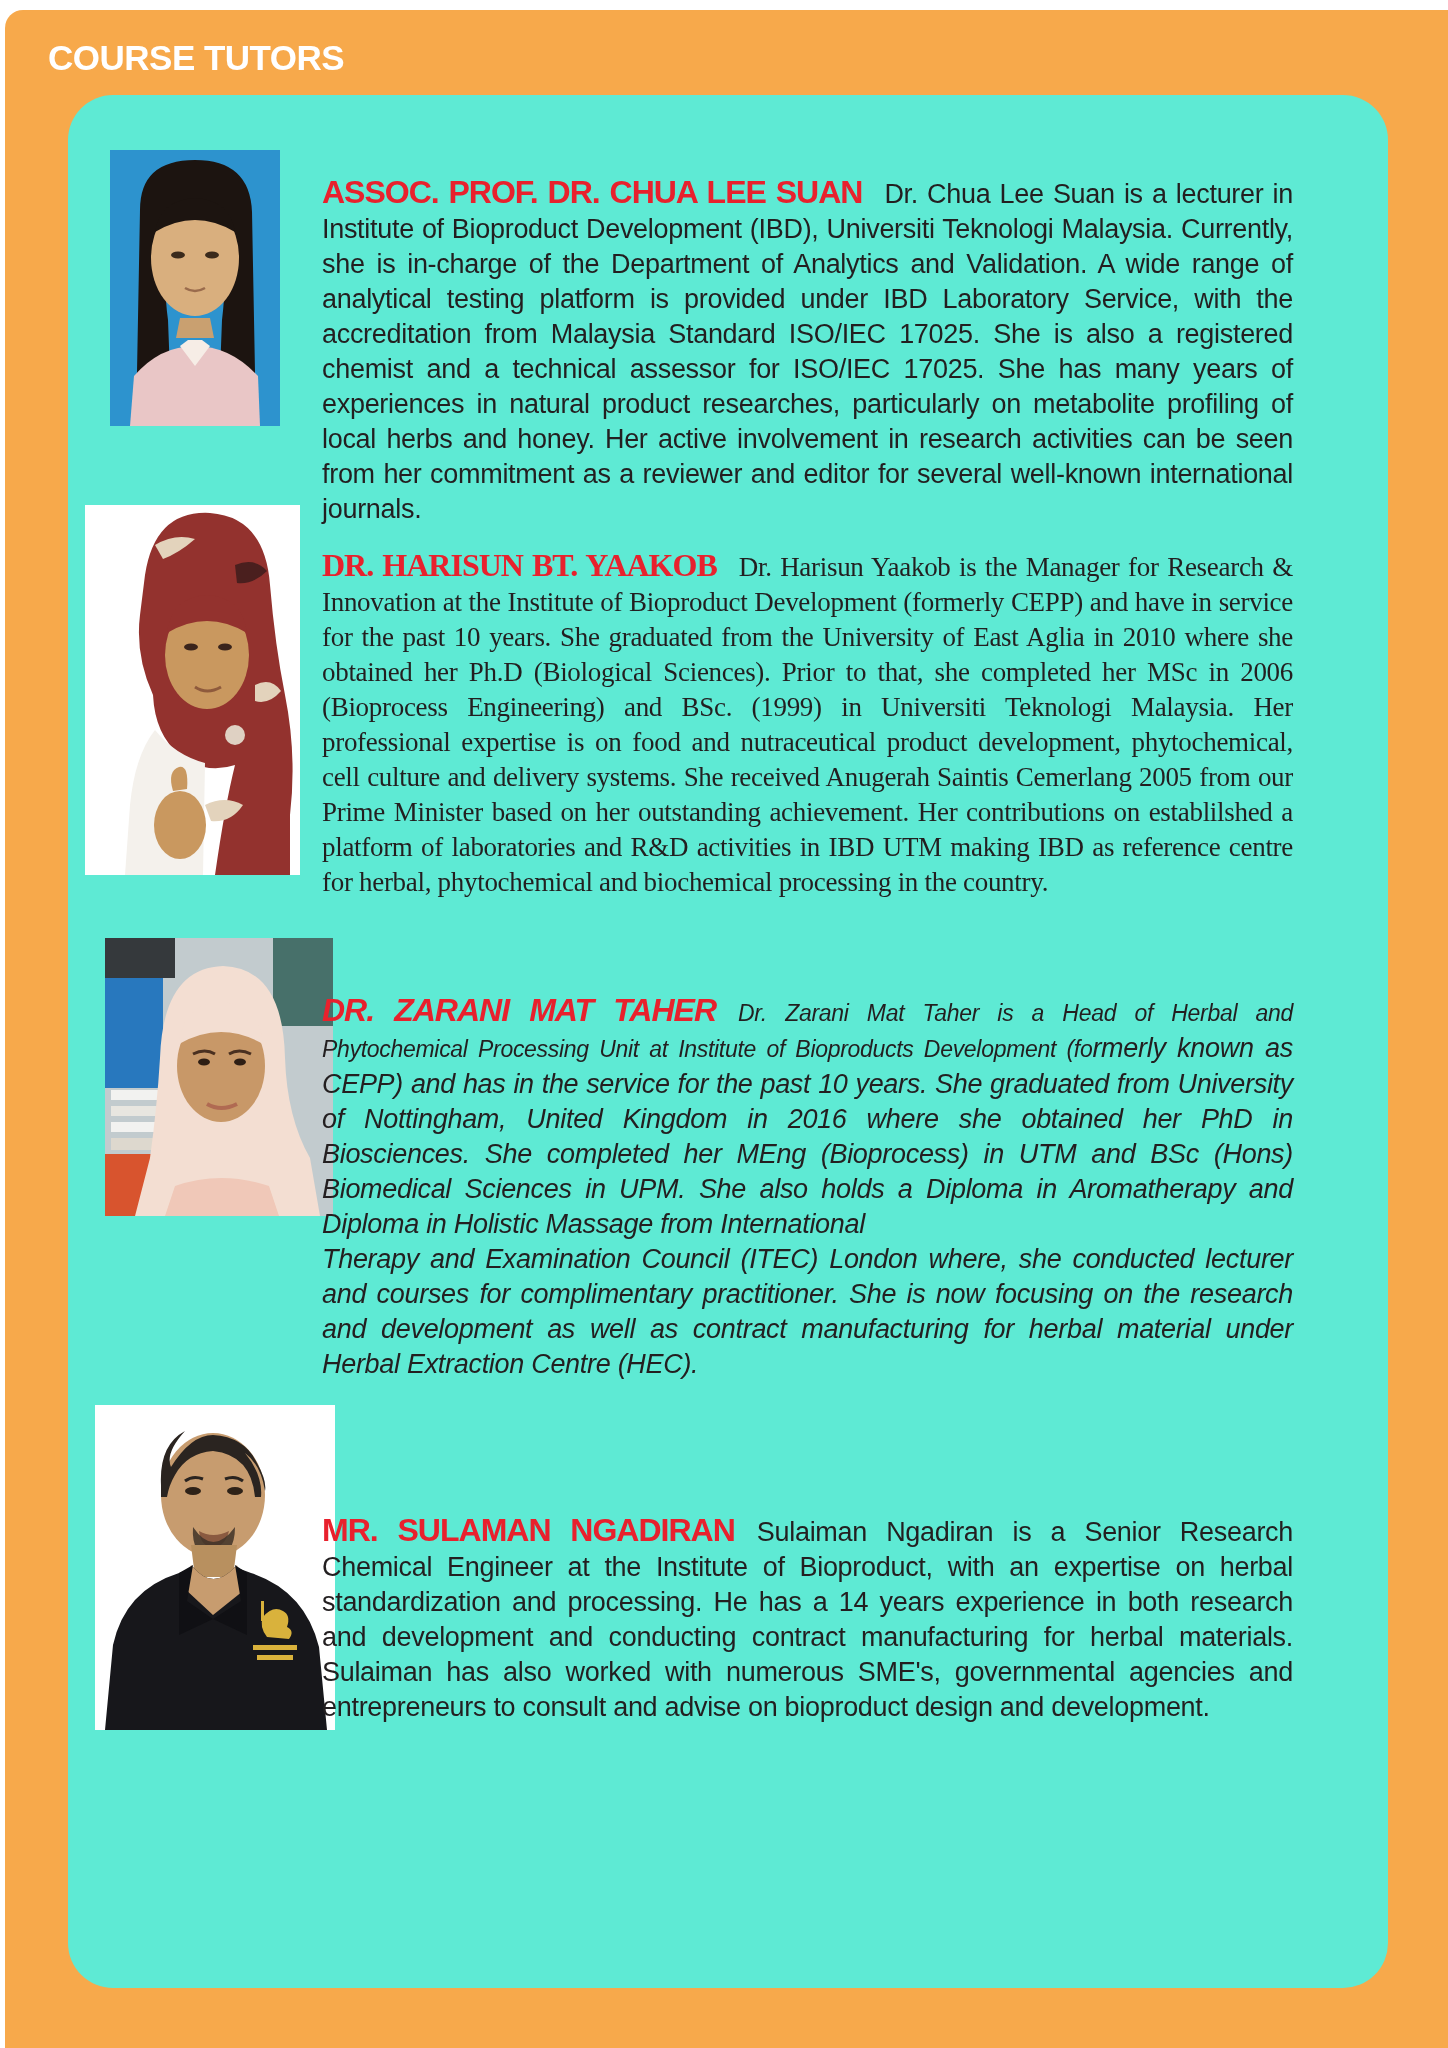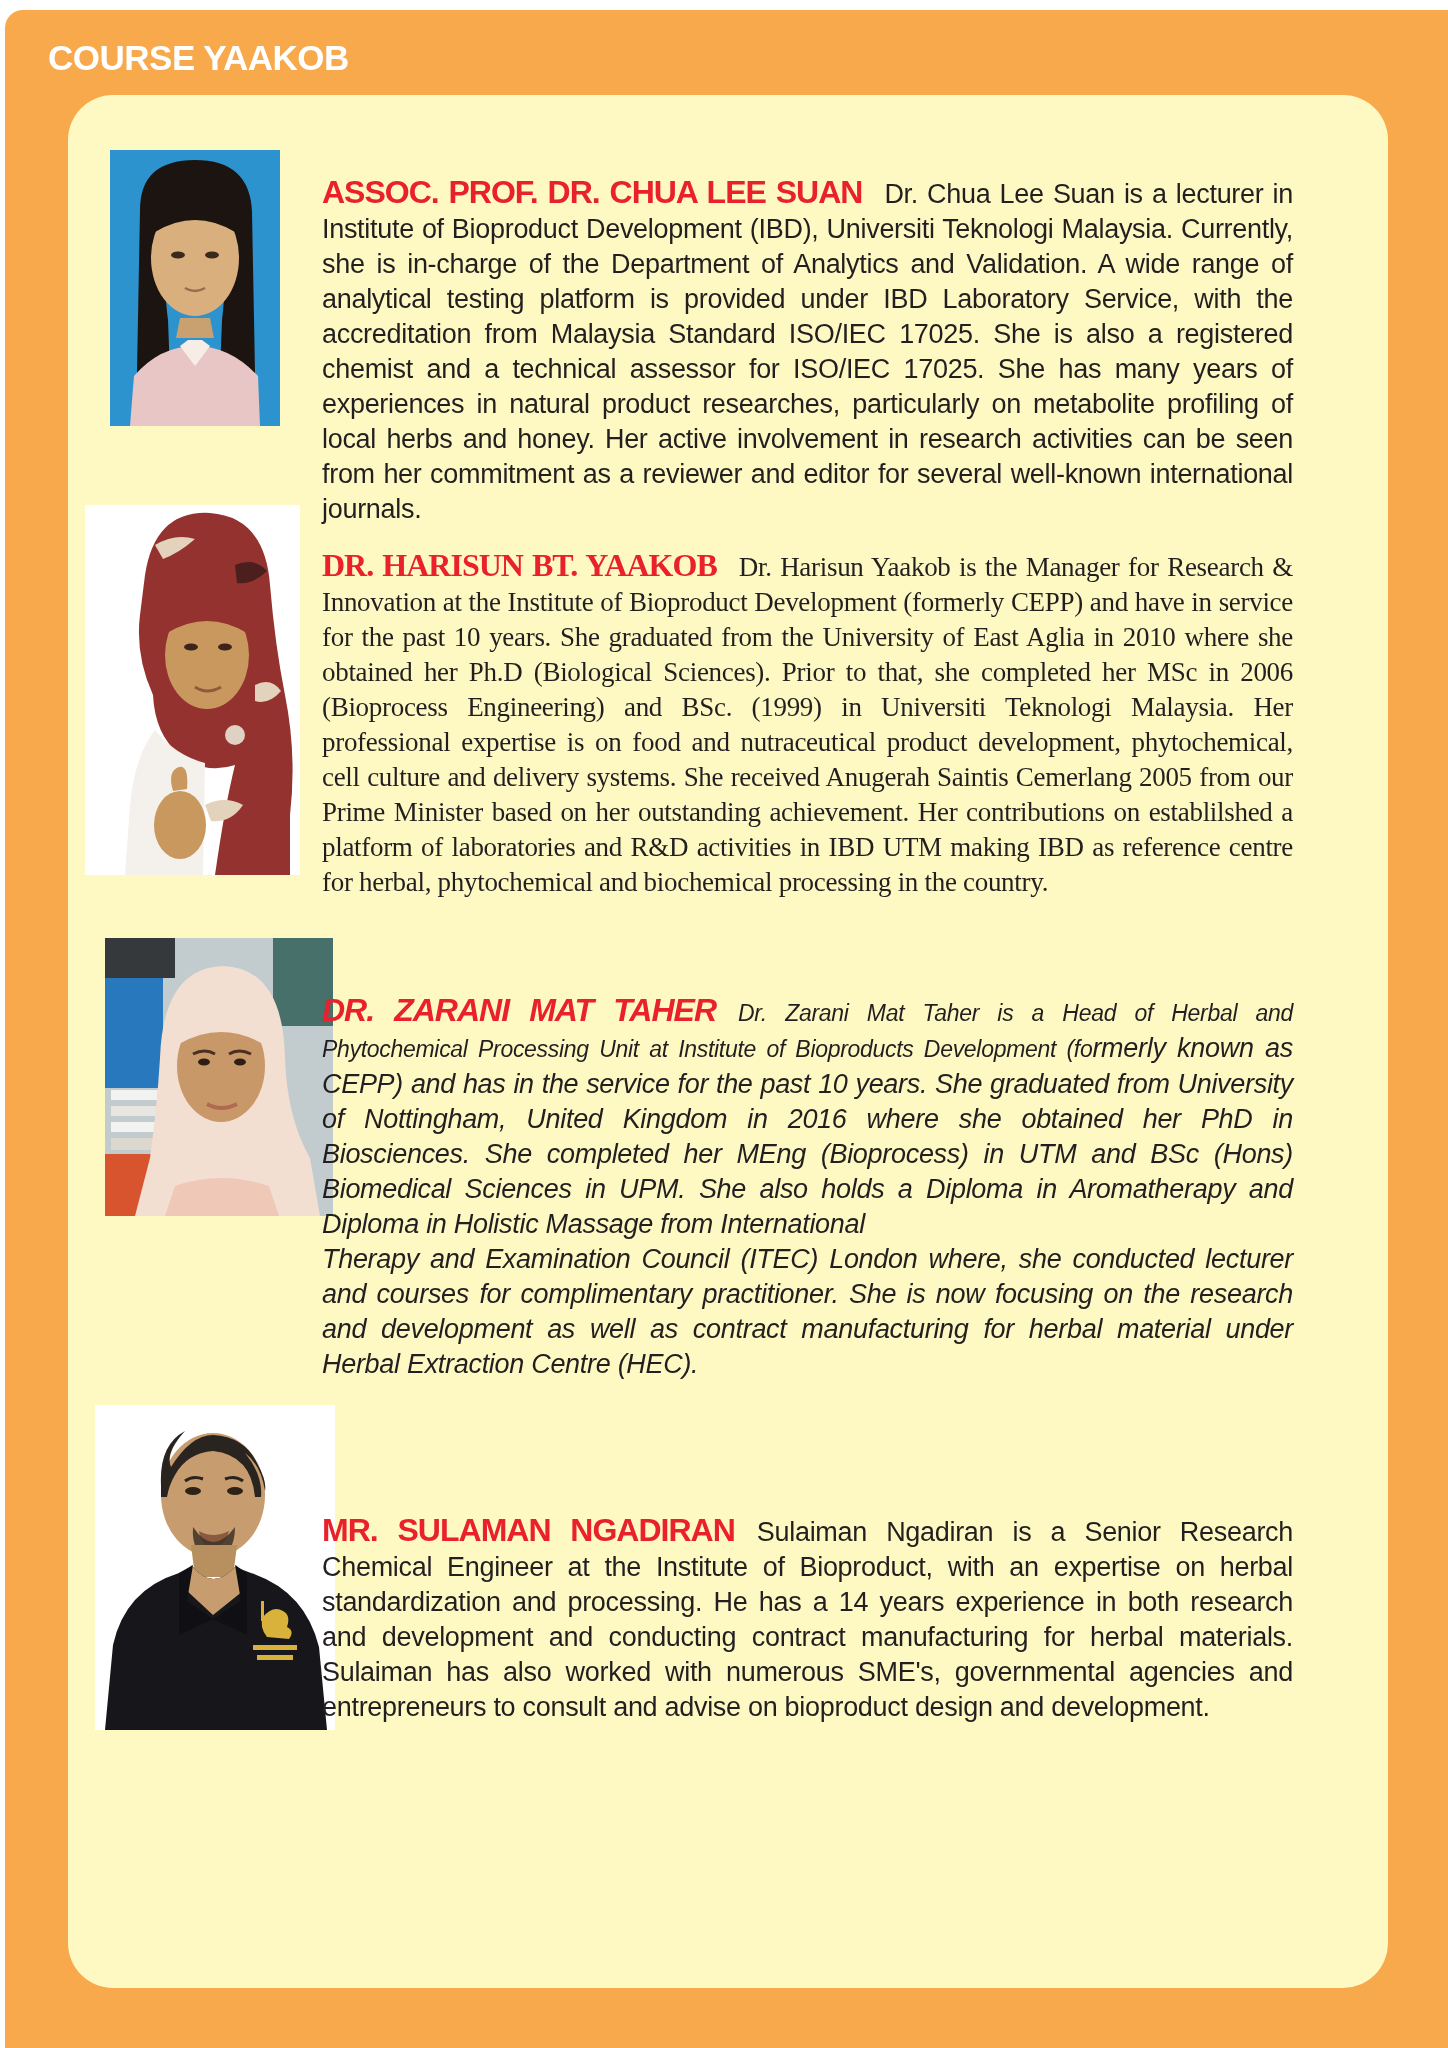--- a/index.html
+++ b/index.html
@@ -8,40 +8,40 @@
   .page { position:relative; width:1448px; height:2048px; background:#ffffff; }
 
   .orange-frame { position:absolute; left:5px; top:10px; right:0; bottom:0;
                   background:#F7A94B; border-top-left-radius:18px; }
 
   .header-title { position:absolute; left:48px; top:38px; color:#ffffff;
                   font-size:35px; font-weight:700; letter-spacing:-0.5px;
                   font-stretch:condensed; }
 
   .card { position:absolute; left:68px; top:95px; width:1320px; height:1893px;
-          background:#fef9c3; border-radius:45px;padding-left:20px; }
+          background:#5eead4; border-radius:45px;padding-left:20px; }
 
   .tutor-section { position:absolute; left:0; width:1320px; }
   .photo { position:absolute; display:block; }
   .photo svg { display:block; }
 
   .bio-block { position:absolute; left:254px; width:971px; text-align:justify;
                color:#231F20; font-size:27px; line-height:35px;
                letter-spacing:-0.3px; white-space:pre-line; }
   .tutor-name { color:#E8212D; font-weight:700; font-size:32px;
                 letter-spacing:-1px; padding-right:22px; font-stretch:condensed; }
   .bio-lead-small { font-size:23px; }
 </style>
 </head>
 <body>
 
 <div class="page">
   <div class="orange-frame"></div>
 
-  <div class="header-title">COURSE YAAKOB</div>
+  <div class="header-title">COURSE TUTORS</div>
 
   <div class="card">
 
     <div class="tutor-section" style="top:45px; height:360px;">
       <span class="photo" style="left:42px; top:10px;">
         <svg width="170" height="276" viewBox="0 0 170 276">
           <rect x="0" y="0" width="170" height="276" fill="#2D93CE"></rect>
           <path d="M30,60 Q30,10 85,10 Q140,10 142,62 L146,276 L108,276 L112,170 Q118,120 110,95 L60,95 Q52,125 58,170 L62,276 L26,276 Z" fill="#1C1410"></path>
           <ellipse cx="85" cy="108" rx="44" ry="58" fill="#D9AF7E"></ellipse>
           <path d="M45,82 Q85,58 125,82 Q120,50 85,48 Q50,50 45,82 Z" fill="#1C1410"></path>

